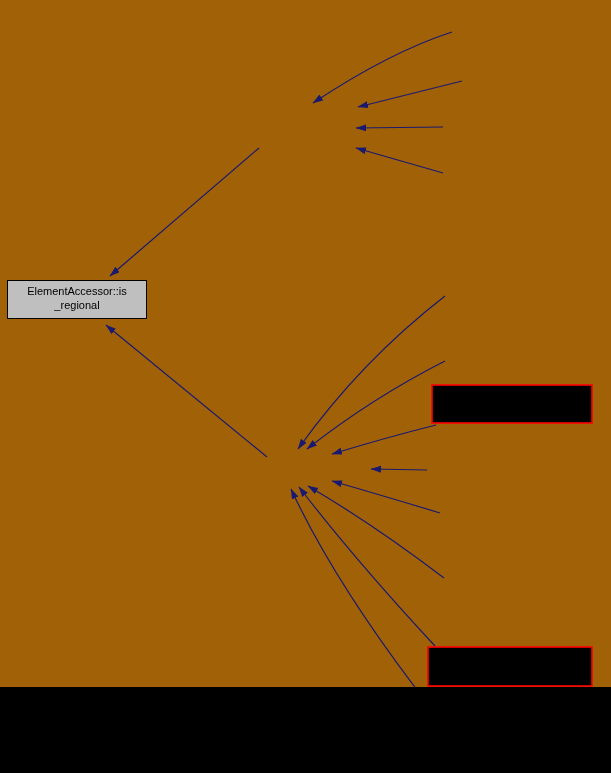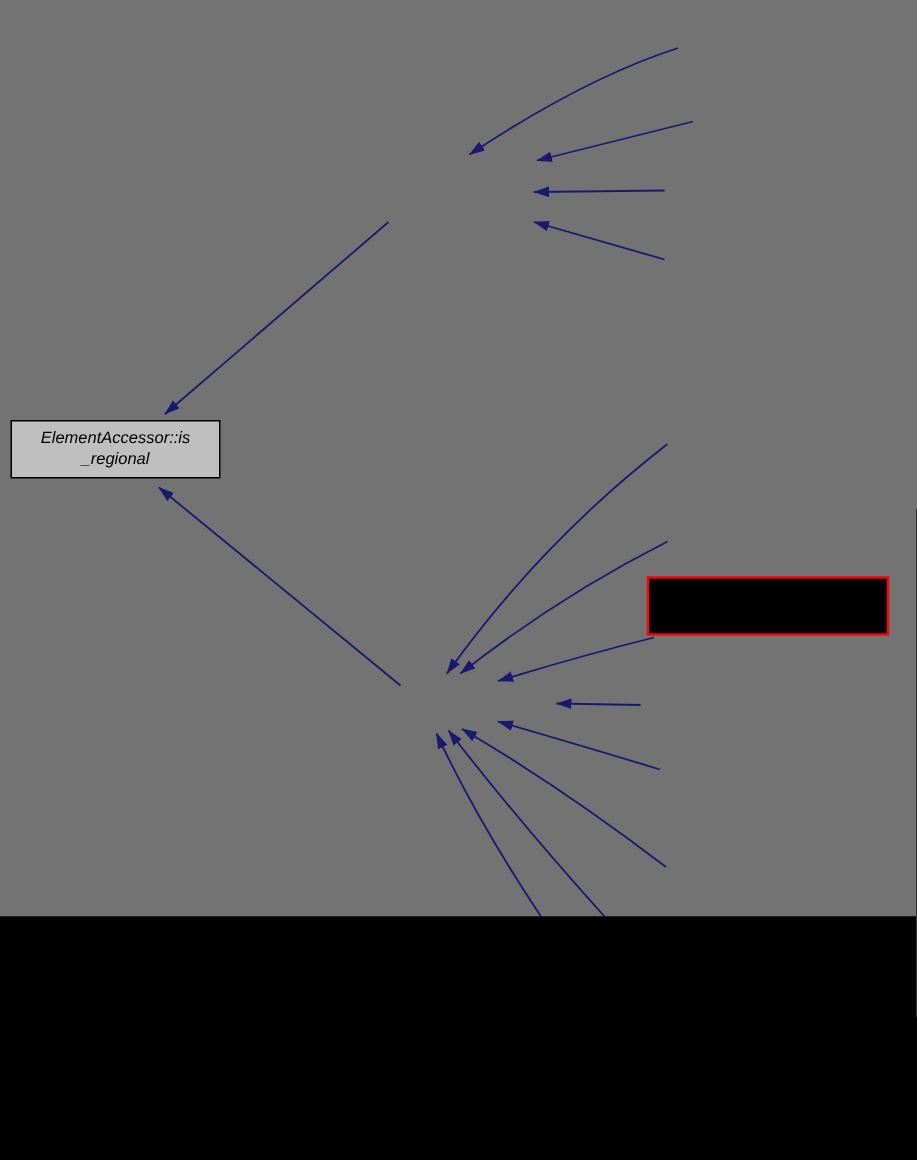--- a/index.html
+++ b/index.html
@@ -3,24 +3,23 @@
 <meta charset="utf-8">
 <style>
   html, body {
     margin: 0;
     padding: 0;
     background: #000000;
   }
   .stage {
     position: relative;
     width: 611px;
-    height: 611px;
-    background: #737373;
+    height: 687px;
+    background: #a16207;
     overflow: hidden;
-    font-style: italic;
   }
   svg { display: block; }
   .edge {
     fill: none;
     stroke: #191970;
     stroke-width: 1.2px;
   }
   #arrow path { fill: #191970; }
   .node-main rect {
     fill: #bfbfbf;

